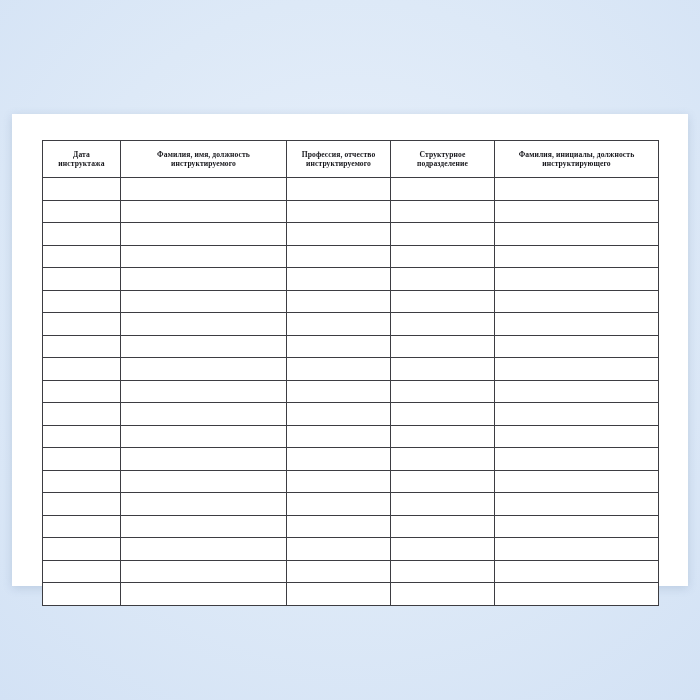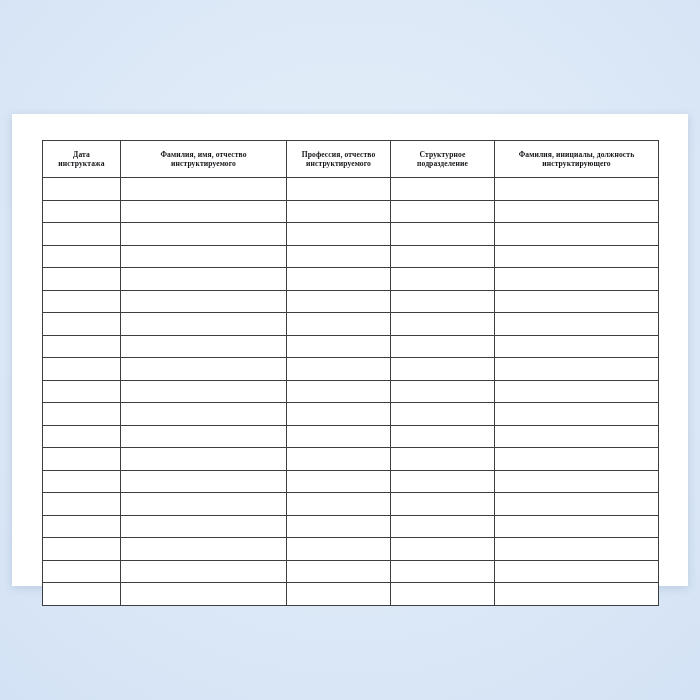--- a/index.html
+++ b/index.html
@@ -99,21 +99,21 @@
             <col class="c4">
             <col class="c5">
         </colgroup>
         <thead>
           <tr>
             <th>
               <span class="hdr-line">Дата</span>
               <span class="hdr-line">инструктажа</span>
             </th>
             <th>
-              <span class="hdr-line">Фамилия, имя, отчество</span>
+              <span class="hdr-line">Фамилия, имя, должность</span>
               <span class="hdr-line">инструктируемого</span>
             </th>
             <th>
               <span class="hdr-line">Профессия, отчество</span>
               <span class="hdr-line">инструктируемого</span>
             </th>
             <th>
               <span class="hdr-line">Структурное</span>
               <span class="hdr-line">подразделение</span>
             </th>

